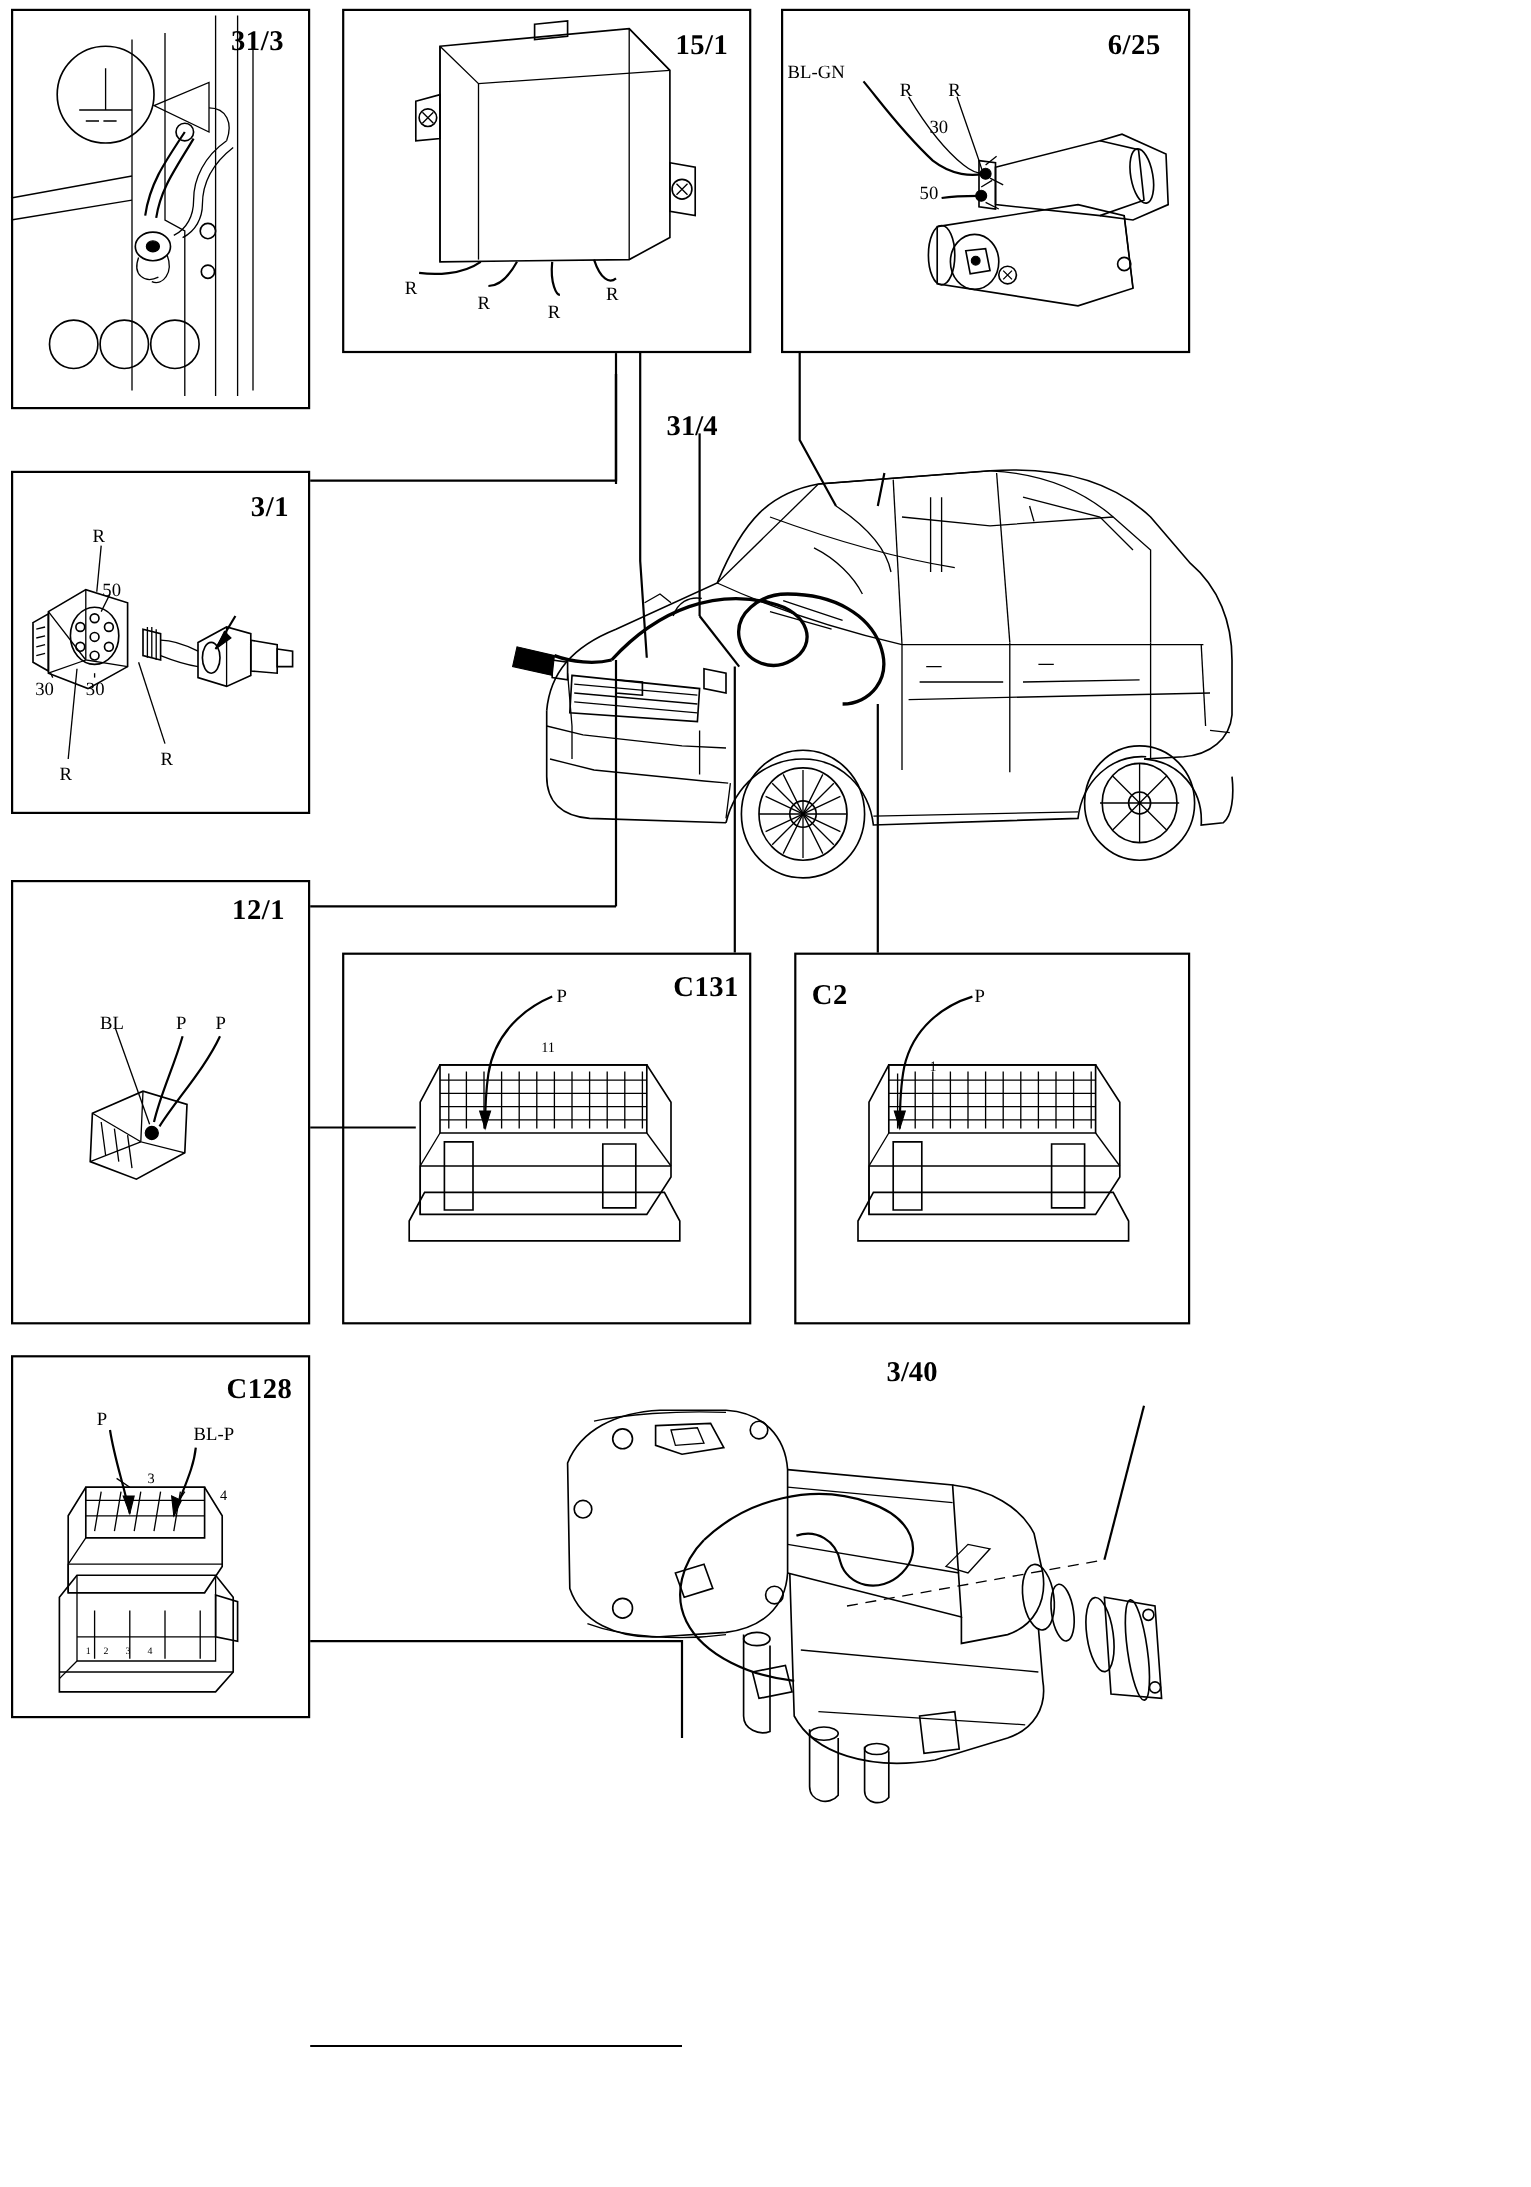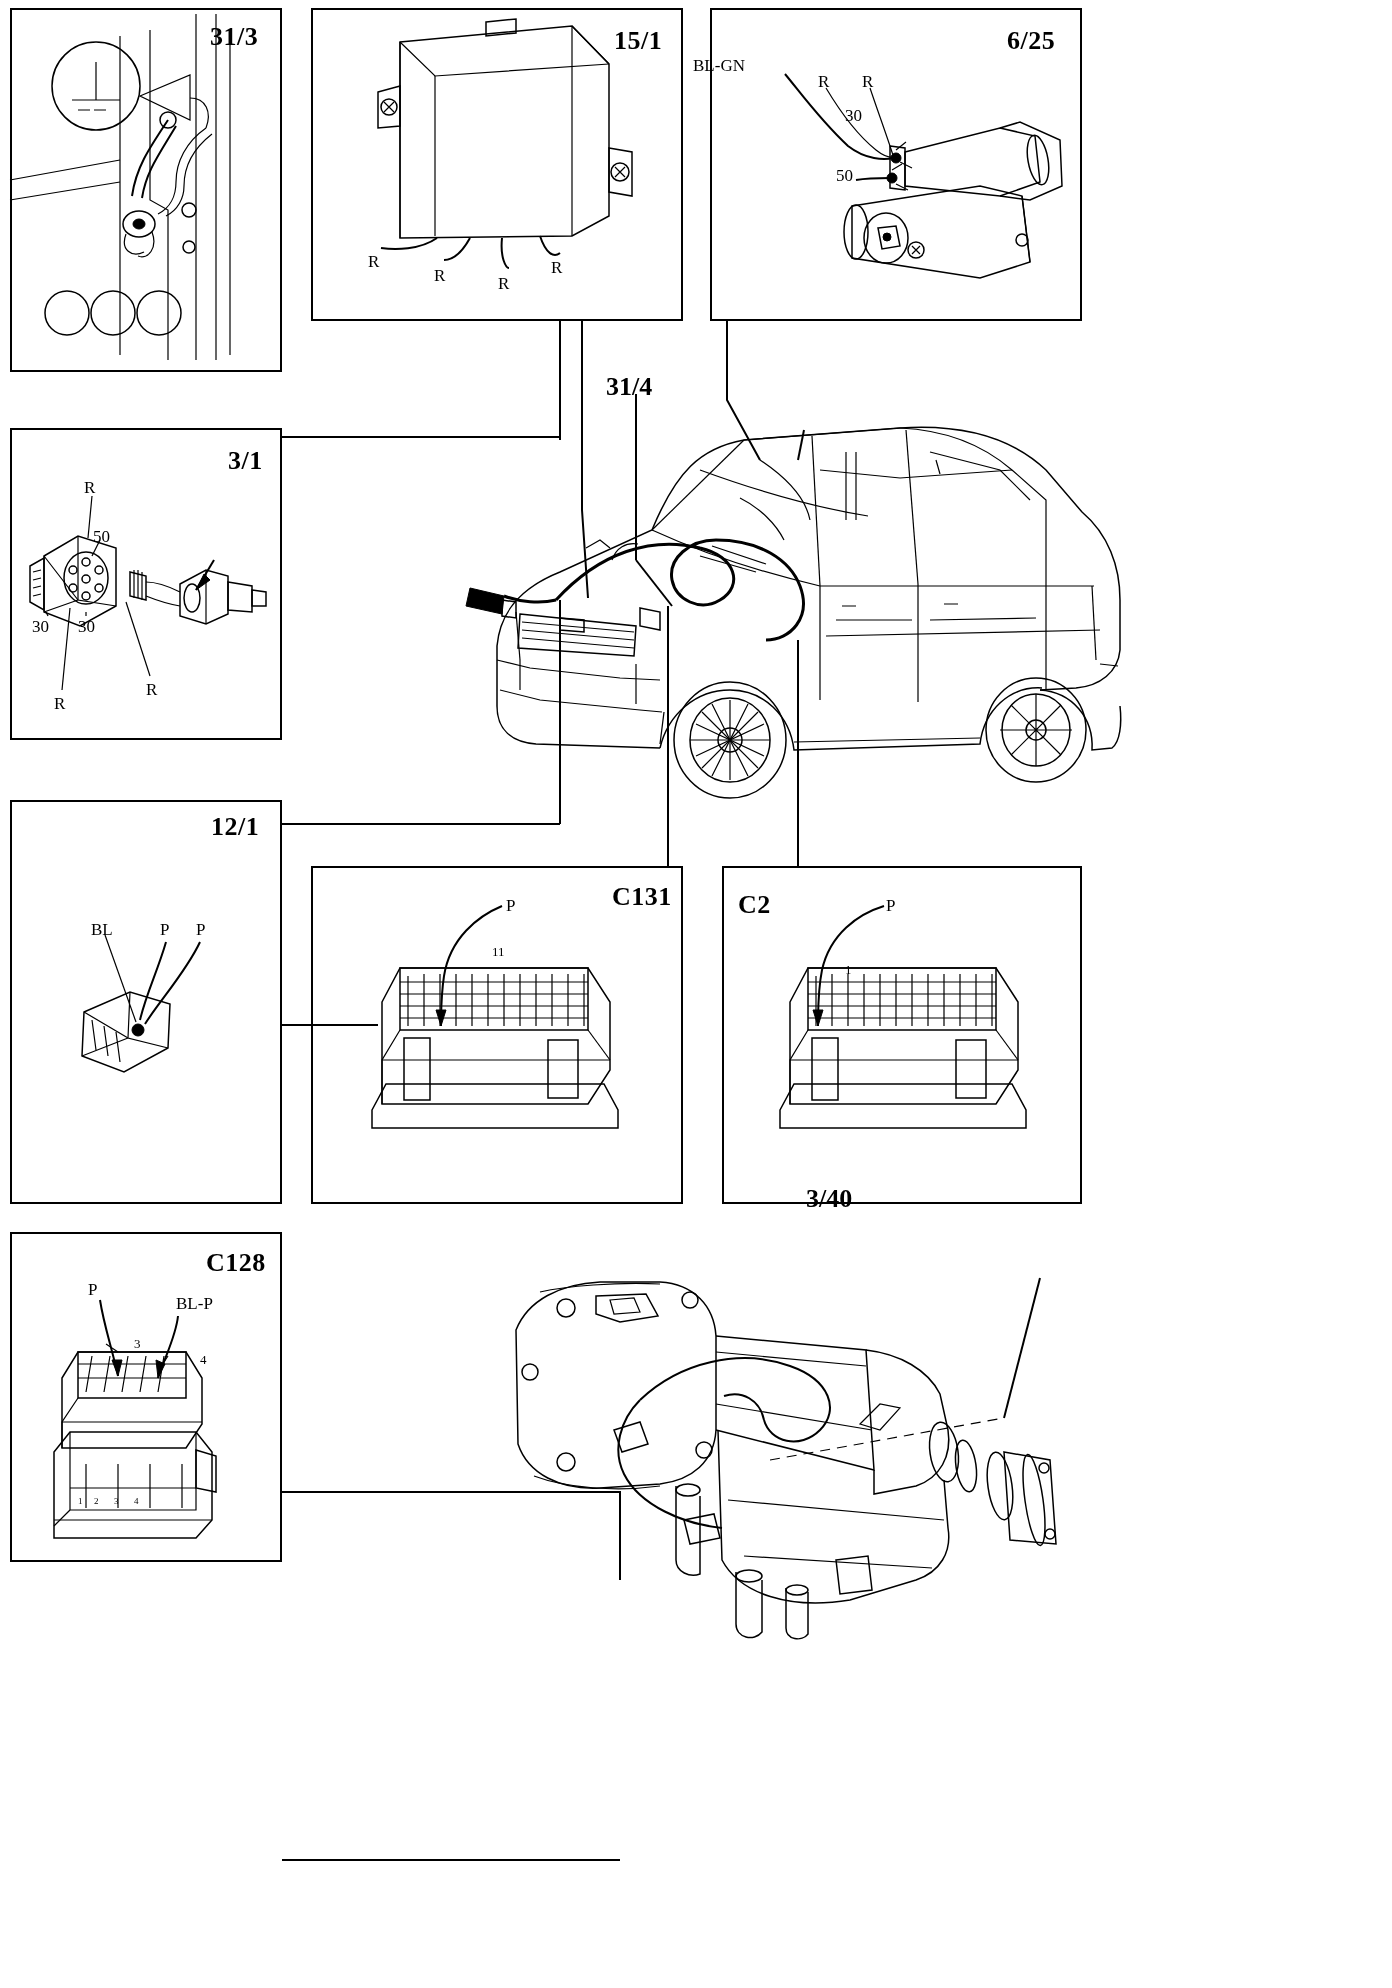--- a/index.html
+++ b/index.html
@@ -88,28 +88,28 @@
   <div class="panel" style="left:311px; top:866px; width:372px; height:338px;"></div>
   <div class="panel-label" style="left:584px; top:882px;margin-left:28px;">C131</div>
 
   <div class="panel" style="left:722px; top:866px; width:360px; height:338px;"></div>
   <div class="panel-label" style="left:738px; top:890px;">C2</div>
 
   <div class="panel" style="left:10px; top:1232px; width:272px; height:330px;"></div>
   <div class="panel-label" style="left:206px; top:1248px;">C128</div>
 
   <div class="free-label" style="left:606px; top:372px;">31/4</div>
-  <div class="free-label" style="left:806px; top:1184px;">3/40</div>
+  <div class="free-label" style="left:806px; top:1232px;">3/40</div>
 
   <div class="wirelabel" style="left:368px; top:252px;">R</div>
   <div class="wirelabel" style="left:434px; top:266px;">R</div>
   <div class="wirelabel" style="left:498px; top:274px;">R</div>
   <div class="wirelabel" style="left:551px; top:258px;">R</div>
 
-  <div class="wirelabel" style="left:693px; top:56px;">BL-GN</div>
+  <div class="wirelabel" style="left:716px; top:56px;">BL-GN</div>
   <div class="wirelabel" style="left:818px; top:72px;">R</div>
   <div class="wirelabel" style="left:862px; top:72px;">R</div>
   <div class="wirelabel" style="left:845px; top:106px;">30</div>
   <div class="wirelabel" style="left:836px; top:166px;">50</div>
 
   <div class="wirelabel" style="left:84px; top:478px;">R</div>
   <div class="wirelabel" style="left:93px; top:527px;">50</div>
   <div class="wirelabel" style="left:32px; top:617px;">30</div>
   <div class="wirelabel" style="left:78px; top:617px;">30</div>
   <div class="wirelabel" style="left:54px; top:694px;">R</div>

